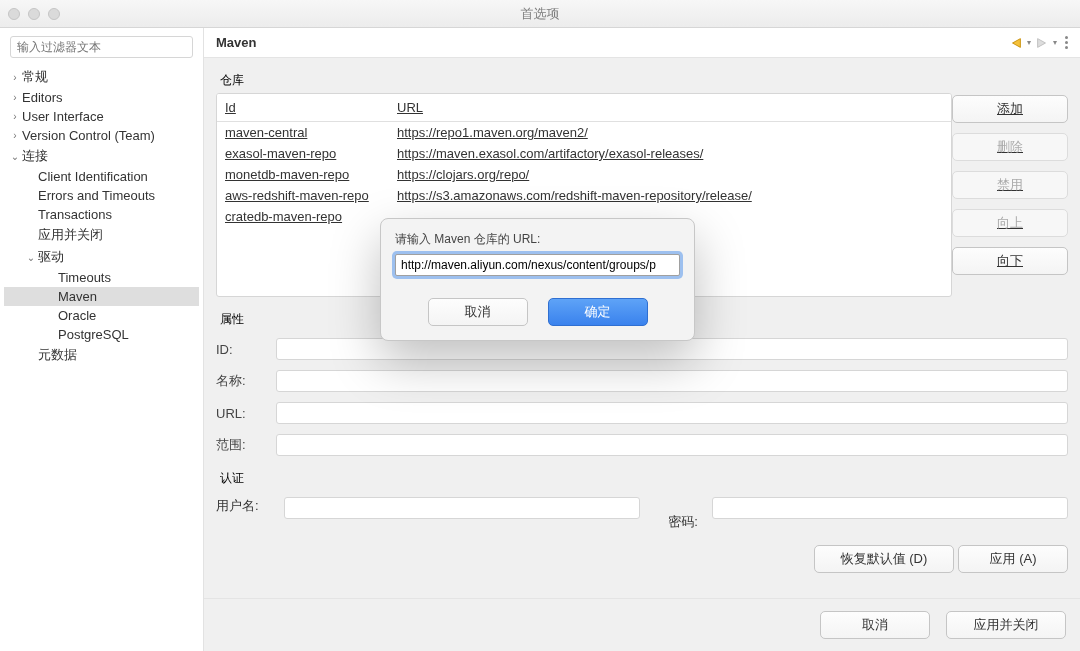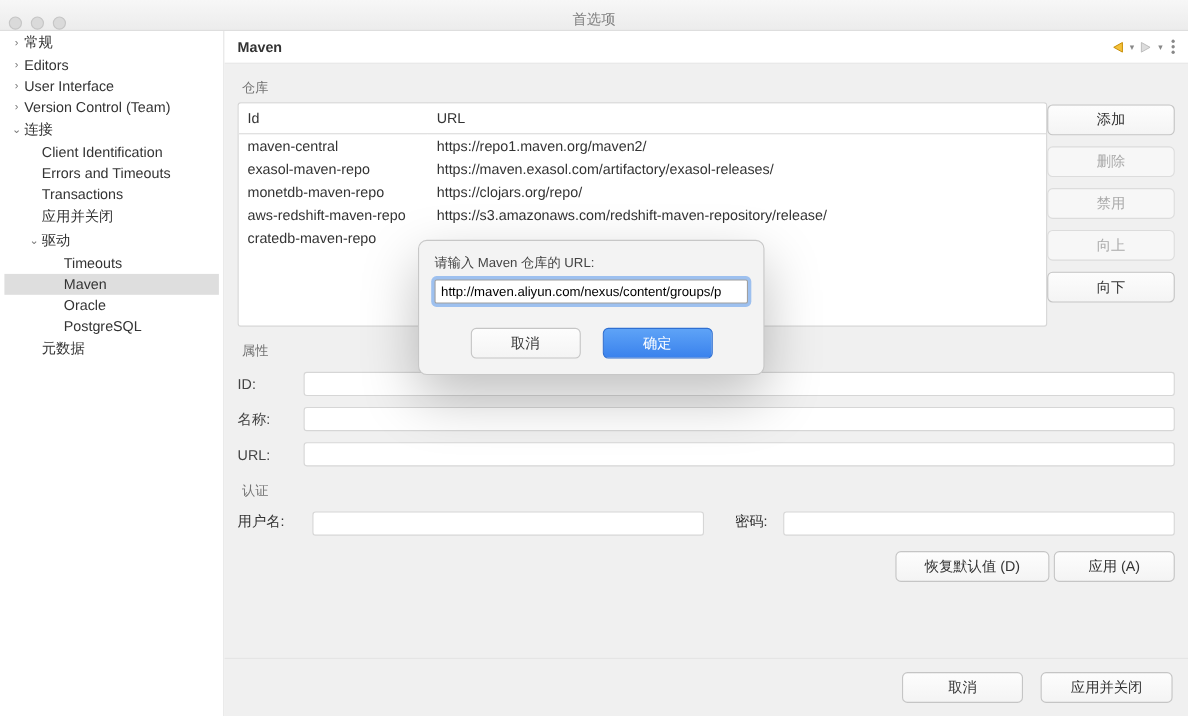--- a/index.html
+++ b/index.html
@@ -11,21 +11,21 @@
       width: 1080px;
       height: 651px;
       overflow: hidden;
       position: relative;
     }
     .titlebar {
       height: 28px;
       background: linear-gradient(#f7f7f7, #ececec);
       border-bottom: 1px solid #d6d6d6;
       display: flex;
-      align-items: flex-end;
+      align-items: center;
       padding: 0 8px;
       position: relative;
     }
     .traffic-lights { display: flex; gap: 8px; }
     .traffic-lights .dot { width: 12px; height: 12px; border-radius: 50%; background: #dadada; border: 0.5px solid #c5c5c5; }
     .title-text {
       position: absolute; left: 0; right: 0; text-align: center; font-size: 13px; color: #7e7e7e;
     }
     .main { display: flex; height: calc(100% - 28px); }
     .sidebar {
@@ -67,22 +67,22 @@
       background: #fff;
       border-bottom: 1px solid #e4e4e4;
     }
     .content-header .heading { font-weight: bold; }
     .content-header .spacer { flex: 1; }
     .nav-icons { display: flex; align-items: center; gap: 4px; }
     .arrow-icon { width: 14px; height: 14px; display: inline-block; }
 
     .content-body { flex: 1; overflow: auto; padding: 0 12px 8px 12px; }
 
-    .section-label { font-size: 12px; color: #737373; margin: 14px 0 4px 4px; }
-    .repo-area { display: flex; gap: 0; align-items: flex-start; }
+    .section-label { font-size: 12px; color: #000000; margin: 14px 0 4px 4px; }
+    .repo-area { display: flex; gap: 0; align-items: flex-start; text-decoration: underline; }
     .repo-table-wrap {
       flex: 1;
       background: #fff;
       border: 1px solid #d6d6d6;
       border-radius: 3px;
       height: 204px;
       overflow: hidden;
     }
     .repo-table { width: 100%; border-collapse: collapse; font-size: 13px; }
     .repo-table th {
@@ -110,21 +110,21 @@
     .mac-button.disabled { color: #aaa; border-color: #dcdcdc; background: #f7f7f7; }
 
     .form-row { display: flex; align-items: center; margin: 10px 0; }
     .form-row label { width: 60px; text-align: left; padding-right: 6px; font-size: 13px; color: #444; }
     .form-row .field {
       flex: 1; height: 22px; background: #fff; border: 1px solid #d6d6d6; border-radius: 3px;
     }
     .auth-row { display: flex; align-items: flex-start; gap: 8px; margin-top: 10px; }
     .auth-row label { width: 60px; text-align: left; }
     .auth-row .field { flex: 1; height: 22px; background: #fff; border: 1px solid #d6d6d6; border-radius: 3px; }
-    .auth-row .label2 { width: auto; padding: 0 6px 0 20px; }
+    .auth-row .label2 { width: auto; padding: 0 6px 0 20px; margin-top: 16px; }
 
     .footer-buttons {
       display: flex; justify-content: flex-end; gap: 4px;
       margin-top: 14px;
     }
     .global-footer {
       border-top: 1px solid #e4e4e4;
       padding: 12px 14px;
       display: flex; justify-content: flex-end; gap: 16px;
       background: #f0f0f0;
@@ -179,20 +179,23 @@
     <span class="dot"></span>
     <span class="dot"></span>
     <span class="dot"></span>
   </div>
   <div class="title-text">首选项</div>
 </div>
 
 <div class="main">
 
   <div class="sidebar">
+    <div class="filter-box">
+      <input type="text" placeholder="输入过滤器文本" style="">
+    </div>
     <div class="tree" id="tree">
         <div class="tree-item lvl0">
           <span class="arrow">›</span>
           <span>常规</span>
         </div>
         <div class="tree-item lvl0">
           <span class="arrow">›</span>
           <span>Editors</span>
         </div>
         <div class="tree-item lvl0">
@@ -322,20 +325,24 @@
         <div class="field"></div>
       </div>
       <div class="form-row">
         <label>名称:</label>
         <div class="field"></div>
       </div>
       <div class="form-row">
         <label>URL:</label>
         <div class="field"></div>
       </div>
+      <div class="form-row">
+        <label>范围:</label>
+        <div class="field"></div>
+      </div>
 
       <div class="section-label">认证</div>
       <div class="auth-row">
         <label>用户名:</label>
         <div class="field"></div>
         <label class="label2">密码:</label>
         <div class="field"></div>
       </div>
 
       <div class="footer-buttons">

